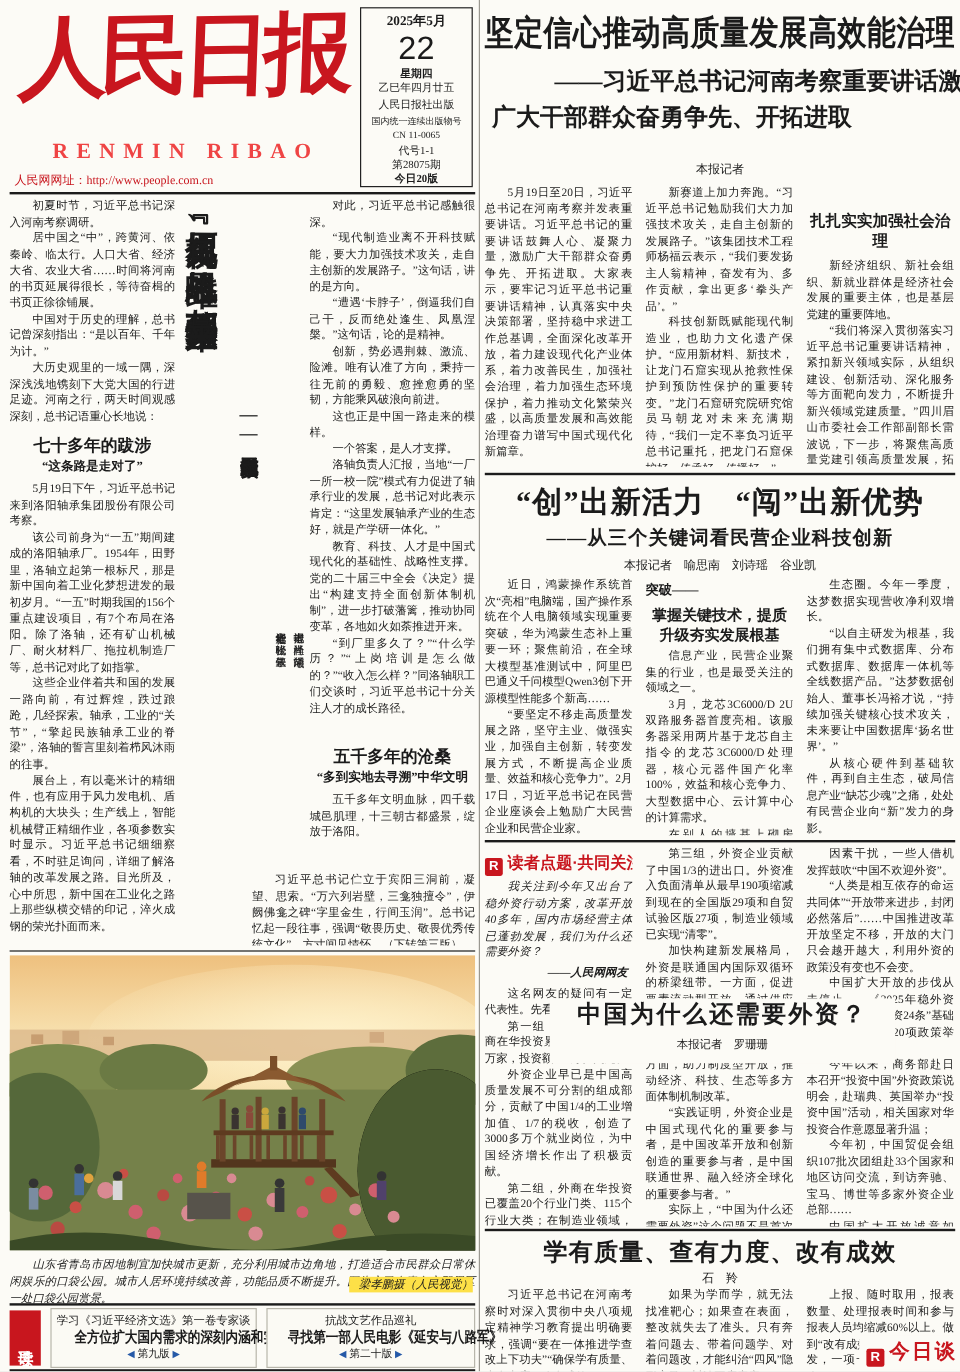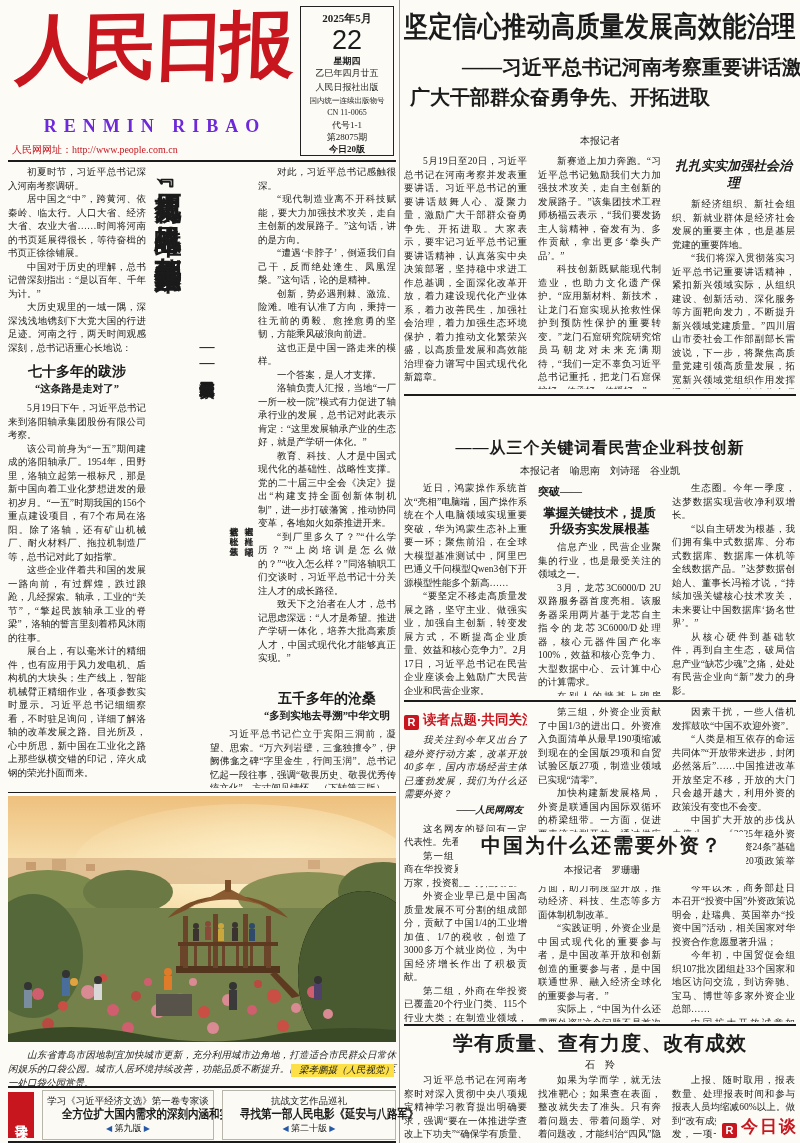--- a/index.html
+++ b/index.html
@@ -14,21 +14,21 @@
           text-align:center;margin:7px 2px;line-height:17px;}
   .kicksub{font-weight:900;font-size:12.5px;text-align:center;margin:6px 0 4px;line-height:16px;}
   .red{color:#c8161e;}
   .rlogo{display:inline-block;background:#c8161e;color:#fff;width:15px;height:15px;line-height:15px;
          text-align:center;font-weight:900;font-size:11px;border-radius:2px;
          font-family:"Liberation Sans",sans-serif;vertical-align:-2px;}
   .squeeze{display:inline-block;transform:scaleX(.84);transform-origin:center;white-space:nowrap;}
   
   .mh-title{font-weight:900;color:#c8161e;font-size:74px;line-height:74px;letter-spacing:-6px;
             transform:skewX(-3deg) rotate(-1deg);font-family:"Liberation Serif",serif;white-space:nowrap;}
-  .mh-roman{color:#6d28d9;font-weight:700;font-size:18px;letter-spacing:7px;text-align:center;}
+  .mh-roman{color:#ef4444;font-weight:700;font-size:18px;letter-spacing:7px;text-align:center;}
   .mh-web{color:#c8161e;font-size:10px;}
   .datebox{border:1.5px solid #222;text-align:center;font-family:"Liberation Serif",serif;
            padding-top:4px;box-sizing:border-box;}
   .db-line{font-size:9px;line-height:12px;}
   
   .vert{writing-mode:vertical-rl;text-orientation:upright;}
   .v-head{font-family:"Liberation Sans",sans-serif;font-weight:900;font-size:27px;line-height:44px;
           letter-spacing:1px;}
   .v-sub{font-weight:900;font-size:15px;line-height:24px;}
   .v-by{font-size:9px;line-height:15px;}
@@ -93,21 +93,21 @@
       <div>
           <p class="para">5月19日至20日，习近平总书记在河南考察并发表重要讲话。习近平总书记的重要讲话鼓舞人心、凝聚力量，激励广大干部群众奋勇争先、开拓进取。大家表示，要牢记习近平总书记重要讲话精神，认真落实中央决策部署，坚持稳中求进工作总基调，全面深化改革开放，着力建设现代化产业体系，着力改善民生，加强社会治理，着力加强生态环境保护，着力推动文化繁荣兴盛，以高质量发展和高效能治理奋力谱写中国式现代化新篇章。</p>
         </div>
 
     </div>
     <div class="c">
         <p class="para">新赛道上加力奔跑。“习近平总书记勉励我们大力加强技术攻关，走自主创新的发展路子。”该集团技术工程师杨福云表示，“我们要发扬主人翁精神，奋发有为、多作贡献，拿出更多‘拳头产品’。”</p>
         <p class="para">科技创新既赋能现代制造业，也助力文化遗产保护。“应用新材料、新技术，让龙门石窟实现从抢救性保护到预防性保护的重要转变。”龙门石窟研究院研究馆员马朝龙对未来充满期待，“我们一定不辜负习近平总书记重托，把龙门石窟保护好、传承好、传播好。”</p>
       </div>
     <div class="c">
-      <h4 class="colsub" style="margin-top:2px;font-style:italic;">扎扎实实加强社会治理</h4>
+      <h4 class="colsub" style="margin-top:20px;">扎扎实实加强社会治理</h4>
       <div>
           <p class="para">新经济组织、新社会组织、新就业群体是经济社会发展的重要主体，也是基层党建的重要阵地。</p>
           <p class="para">“我们将深入贯彻落实习近平总书记重要讲话精神，紧扣新兴领域实际，从组织建设、创新活动、深化服务等方面靶向发力，不断提升新兴领域党建质量。”四川眉山市委社会工作部副部长雷波说，下一步，将聚焦高质量党建引领高质量发展，拓宽新兴领域党组织作用发挥通道，践行共建共治共享理念，引导各方积极参与社会治理。</p>
         </div>
     </div>
   </div>
 
   <div class="abs" style="left:8px;top:166px;width:138px;height:626px;overflow:hidden;">
     <div>
         <p class="para">初夏时节，习近平总书记深入河南考察调研。</p>
@@ -138,21 +138,20 @@
     <div>
         <p class="para">对此，习近平总书记感触很深。</p>
         <p class="para">“现代制造业离不开科技赋能，要大力加强技术攻关，走自主创新的发展路子。”这句话，讲的是方向。</p>
         <p class="para">“遭遇‘卡脖子’，倒逼我们自己干，反而绝处逢生、凤凰涅槃。”这句话，论的是精神。</p>
         <p class="para">创新，势必遇荆棘、激流、险滩。唯有认准了方向，秉持一往无前的勇毅、愈挫愈勇的坚韧，方能乘风破浪向前进。</p>
         <p class="para">这也正是中国一路走来的模样。</p>
         <p class="para">一个答案，是人才支撑。</p>
         <p class="para">洛轴负责人汇报，当地“一厂一所一校一院”模式有力促进了轴承行业的发展，总书记对此表示肯定：“这里发展轴承产业的生态好，就是产学研一体化。”</p>
         <p class="para">教育、科技、人才是中国式现代化的基础性、战略性支撑。党的二十届三中全会《决定》提出“构建支持全面创新体制机制”，进一步打破藩篱，推动协同变革，各地如火如荼推进开来。</p>
         <p class="para">“到厂里多久了？”“什么学历？”“上岗培训是怎么做的？”“收入怎么样？”同洛轴职工们交谈时，习近平总书记十分关注人才的成长路径。</p>
-        <p class="para">致天下之治者在人才，总书记思虑深远：“人才是希望。推进产学研一体化，培养大批高素质人才，中国式现代化才能够真正实现。”</p>
       </div>
     <h4 class="colsub" style="font-size:14px;margin:24px 0 2px;">五千多年的沧桑</h4>
     <div style="text-align:center;font-weight:700;font-size:10.5px;margin-bottom:6px;">“多到实地去寻溯”中华文明</div>
     <div>
         <p class="para">五千多年文明血脉，四千载城邑肌理，十三朝古都盛景，绽放于洛阳。</p>
       </div>
   </div>
 
   <div class="abs" style="left:210px;top:728px;width:186px;height:60px;overflow:hidden;">
       <p class="para">习近平总书记伫立于宾阳三洞前，凝望、思索。“万六列岩壁，三龛独擅令”，伊阙佛龛之碑“字里金生，行间玉润”。总书记忆起一段往事，强调“敬畏历史、敬畏优秀传统文化”，方寸间见情怀。（下转第三版）</p>
@@ -286,20 +285,21 @@
     <div class="dd-title"><span class="squeeze">寻找第一部人民电影《延安与八路军》</span></div>
     <div class="dd-page">
       <span class="arrow">◀</span>
       <span>第二十版</span>
       <span class="arrow">▶</span>
     </div>
   </div>
   <div class="abs rule" style="left:8px;top:1141px;width:388px;height:1.5px;"></div>
 
   <div class="abs rule" style="left:404px;top:394px;width:392px;height:1.5px;"></div>
+  <div class="abs h2-main" style="left:404px;top:402px;width:392px;">“创”出新活力　“闯”出新优势</div>
   <div class="abs h2-sub" style="left:404px;top:438px;width:392px;">——从三个关键词看民营企业科技创新</div>
   <div class="abs byline" style="left:404px;top:464px;width:392px;">本报记者　喻思南　刘诗瑶　谷业凯</div>
   <div class="abs cols" style="left:404px;top:482px;width:392px;height:214px;">
     <div class="c">
         <p class="para">近日，鸿蒙操作系统首次“亮相”电脑端，国产操作系统在个人电脑领域实现重要突破，华为鸿蒙生态补上重要一环；聚焦前沿，在全球大模型基准测试中，阿里巴巴通义千问模型Qwen3创下开源模型性能多个新高……</p>
         <p class="para">“要坚定不移走高质量发展之路，坚守主业、做强实业，加强自主创新，转变发展方式，不断提高企业质量、效益和核心竞争力”。2月17日，习近平总书记在民营企业座谈会上勉励广大民营企业和民营企业家。</p>
       </div>
     <div class="c">
       <div style="font-weight:900;font-size:11px;margin:2px 0 0;">突破——</div>
       <h4 class="kicksub">掌握关键技术，提质升级夯实发展根基</h4>

